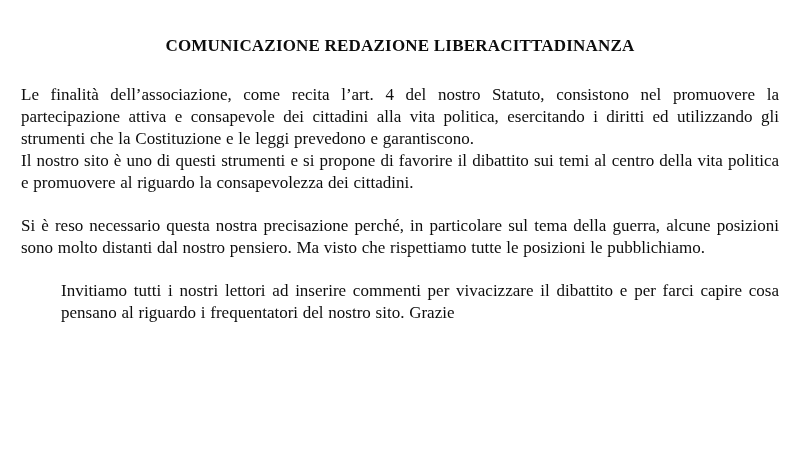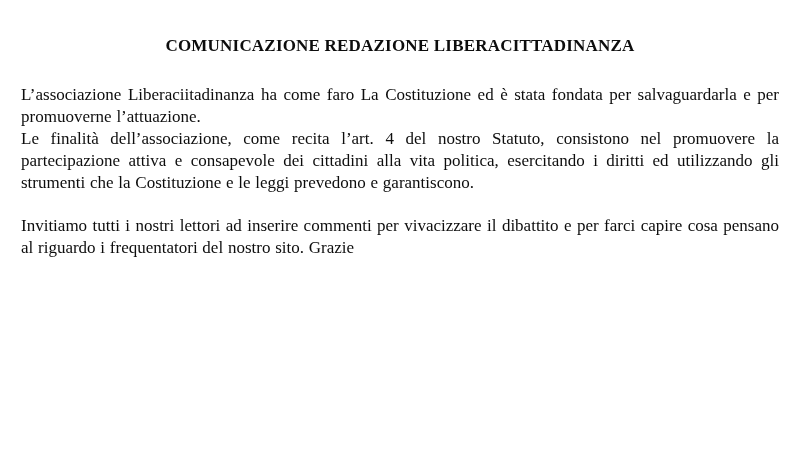--- a/index.html
+++ b/index.html
@@ -25,41 +25,43 @@
     line-height: 20px;
     letter-spacing: 0.2px;
     margin: 0 0 28px 0;
     white-space: nowrap;
   }
   .block {
     margin: 0 0 21px 0;
   }
   .block:last-child {
     margin-bottom: 0;
+    margin-left: 40px;
   }
   .block p {
     margin: 0;
     font-size: 17px;
     line-height: 22px;
     text-align: justify;
     word-spacing: 0.5px;
   }
 </style>
 </head>
 <body>
 
 <div class="page">
 
   <h1 class="doc-title">COMUNICAZIONE REDAZIONE LIBERACITTADINANZA</h1>
 
   <div class="block">
-    <p>L’associazione Liberaciitadinanza ha come faro La Costituzione ed è stata fondata per salvaguardarla e per promuoverne l’attuazione.</p>
     <p>Le finalità dell’associazione, come recita l’art. 4 del nostro Statuto, consistono nel promuovere la partecipazione attiva e consapevole dei cittadini alla vita politica, esercitando i diritti ed utilizzando gli strumenti che la Costituzione e le leggi prevedono e garantiscono.</p>
+    <p>Il nostro sito è uno di questi strumenti e si propone di favorire il dibattito sui temi al centro della  vita politica e promuovere al riguardo la consapevolezza dei cittadini.</p>
   </div>
 
   <div class="block">
+    <p>Si è reso necessario questa nostra precisazione perché, in particolare sul tema della guerra, alcune posizioni sono  molto distanti dal nostro pensiero. Ma visto che rispettiamo tutte le posizioni le pubblichiamo.</p>
   </div>
 
   <div class="block">
     <p>Invitiamo tutti i nostri lettori ad inserire commenti per vivacizzare il dibattito e per farci capire cosa pensano al riguardo i frequentatori del nostro sito. Grazie</p>
   </div>
 
 </div>
 
 </body></html>

